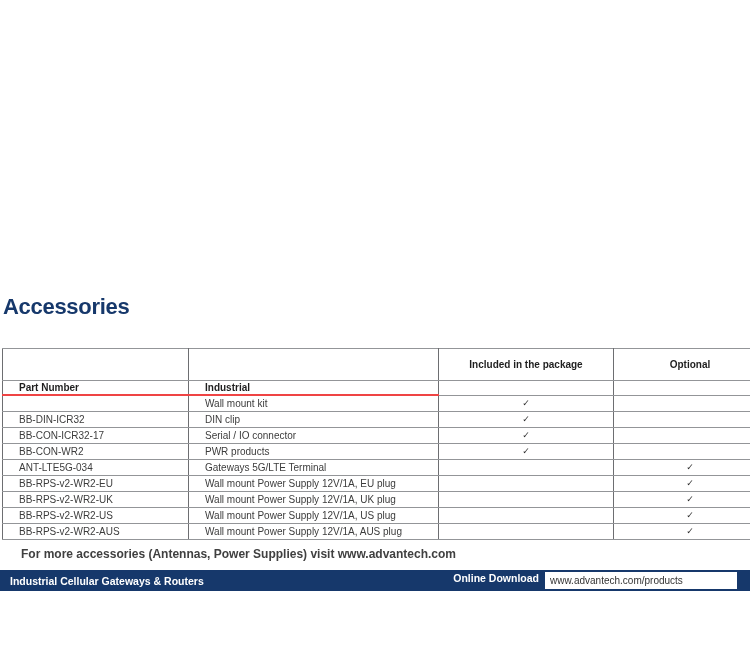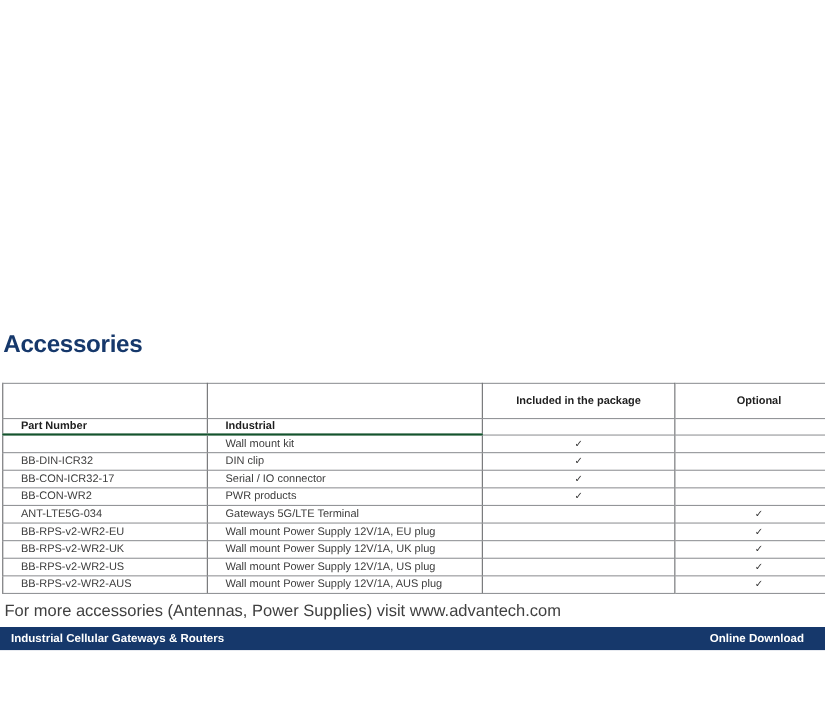--- a/index.html
+++ b/index.html
@@ -4,21 +4,21 @@
 <style>
   html, body { margin:0; padding:0; }
   .page {
     position:relative;
     width:750px; height:650px;
     background:#ffffff;
     overflow:hidden;
     font-family:"Liberation Sans", sans-serif;
   }
   .title {
-    position:absolute; left:3px; top:300px; margin:0;
+    position:absolute; left:3px; top:294px; margin:0;
     font-size:22px; font-weight:bold;
     color:var(--navy, #16386b);
     letter-spacing:-0.3px;
   }
   .acc-table {
     position:absolute; left:2px; top:348px;
     width:764px;
     border-collapse:collapse; table-layout:fixed;
     font-size:10px; color:#3c3c3c;
     border:1px solid #4a4a4b;
@@ -26,27 +26,27 @@
   .acc-table td {
     border:1px solid;
     border-color:#939598 #6d6e71;
     padding:0 16px; height:15px;
     line-height:1.15;
     white-space:nowrap; overflow:hidden;
     vertical-align:middle;
   }
   tr.hdr1 td { height:31px; }
   tr.hdr2 td { height:13px; }
-  tr.hdr2 td.thick { border-bottom:2px solid #14532d; }
+  tr.hdr2 td.thick { border-bottom:2px solid #ef4444; }
   .bold { font-weight:bold; color:#1f1f1f; }
   .center { text-align:center; }
   td.check { font-size:9px; color:#2f2f2f; }
   .note {
-    position:absolute; left:4px; top:547px;
-    font-size:15px; color:#404040;
+    position:absolute; left:21px; top:547px;
+    font-size:12px; color:#404040;font-weight:bold;
   }
   .bottom-bar {
     position:absolute; left:0; top:570px;
     width:750px; height:21px;
     background:var(--navy, #16386b);
     display:flex; align-items:center; justify-content:space-between;
     box-sizing:border-box;
     gap:16px;
   }
   .bar-left {
@@ -150,16 +150,17 @@
         </tr>
       </tbody>
   </table>
 
   <div class="note">For more accessories (Antennas, Power Supplies) visit www.advantech.com</div>
 
   <div class="bottom-bar">
     <span class="bar-left">Industrial Cellular Gateways &amp; Routers</span>
     <div class="bar-right">
       <span class="bar-dl">Online Download</span>
+      <span class="url-box">www.advantech.com/products</span>
     </div>
   </div>
 
 </div>
 
 </body></html>

